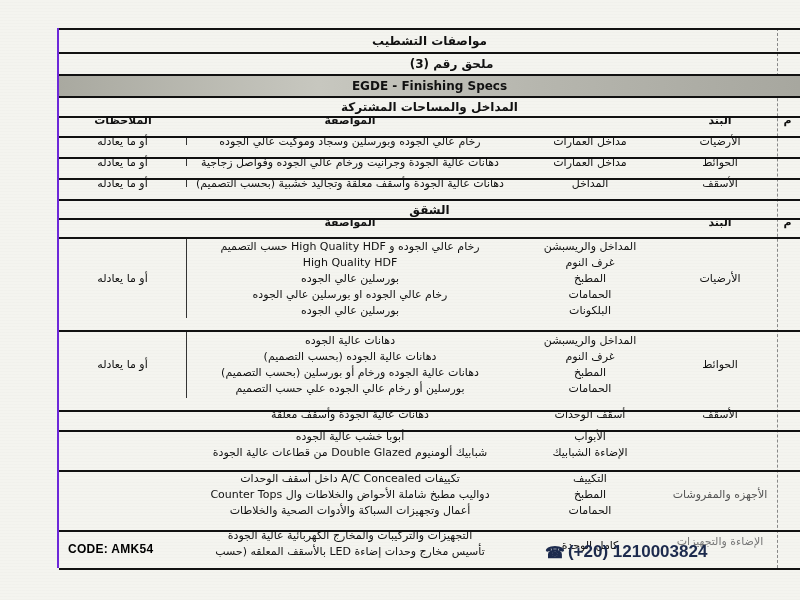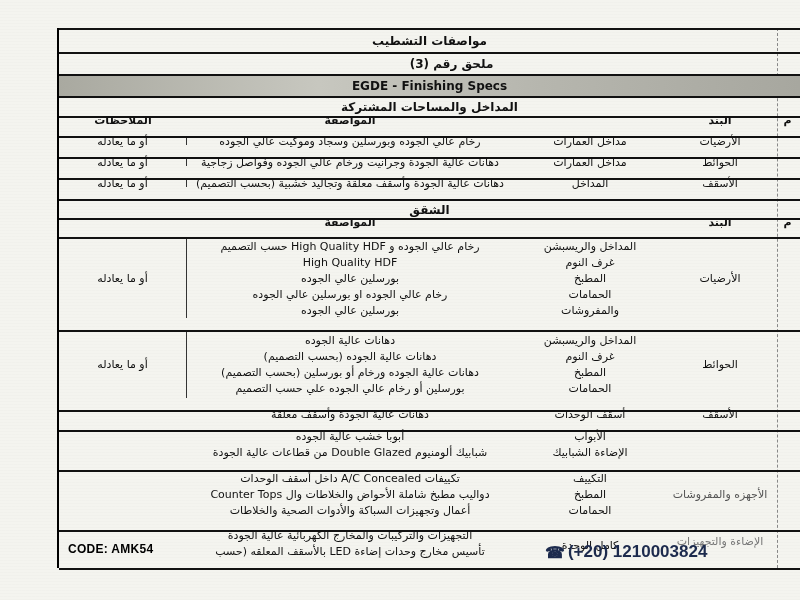--- a/index.html
+++ b/index.html
@@ -12,21 +12,21 @@
     }
     .paper {
       position: absolute; left: 0; top: 0; width: 800px; height: 600px;
       background:
         repeating-linear-gradient(0deg, rgba(0,0,0,0.012) 0 1px, transparent 1px 3px),
         #f4f4ef;
     }
     .sheet {
       position: absolute;
       left: 57px; top: 28px; width: 743px; height: 540px;
-      border-left: 2px solid #000000;
+      border-left: 2px solid #6d28d9;
       direction: rtl;
     }
     .band {
       position: absolute; left: 0; right: 0;
       border-top: 2px solid #111;
       display: flex; align-items: center; justify-content: center;
       font-weight: bold; font-size: 12px;
     }
     .band.gray {
       background: linear-gradient(90deg, #a9a9a0, #c7c7bf 35%, #b6b6ae 65%, #a7a79f);
@@ -129,21 +129,21 @@
     <div class="cell c-spec hdr">المواصفة</div>
   </div>
 
   <div class="row" style="top:209px;height:93px;">
     <div class="cell c-item">الأرضيات</div>
     <div class="cell c-loc">
       <div>المداخل والريسبشن</div>
       <div>غرف النوم</div>
       <div>المطبخ</div>
       <div>الحمامات</div>
-      <div>والمفروشات</div>
+      <div>البلكونات</div>
     </div>
     <div class="cell c-spec">
       <div>رخام عالي الجوده و High Quality HDF حسب التصميم</div>
       <div class="ltr">High Quality HDF</div>
       <div>بورسلين عالي الجوده</div>
       <div>رخام عالي الجوده او بورسلين عالي الجوده</div>
       <div>بورسلين عالي الجوده</div>
     </div>
     <div class="cell c-notes bordered">أو ما يعادله</div>
   </div>

